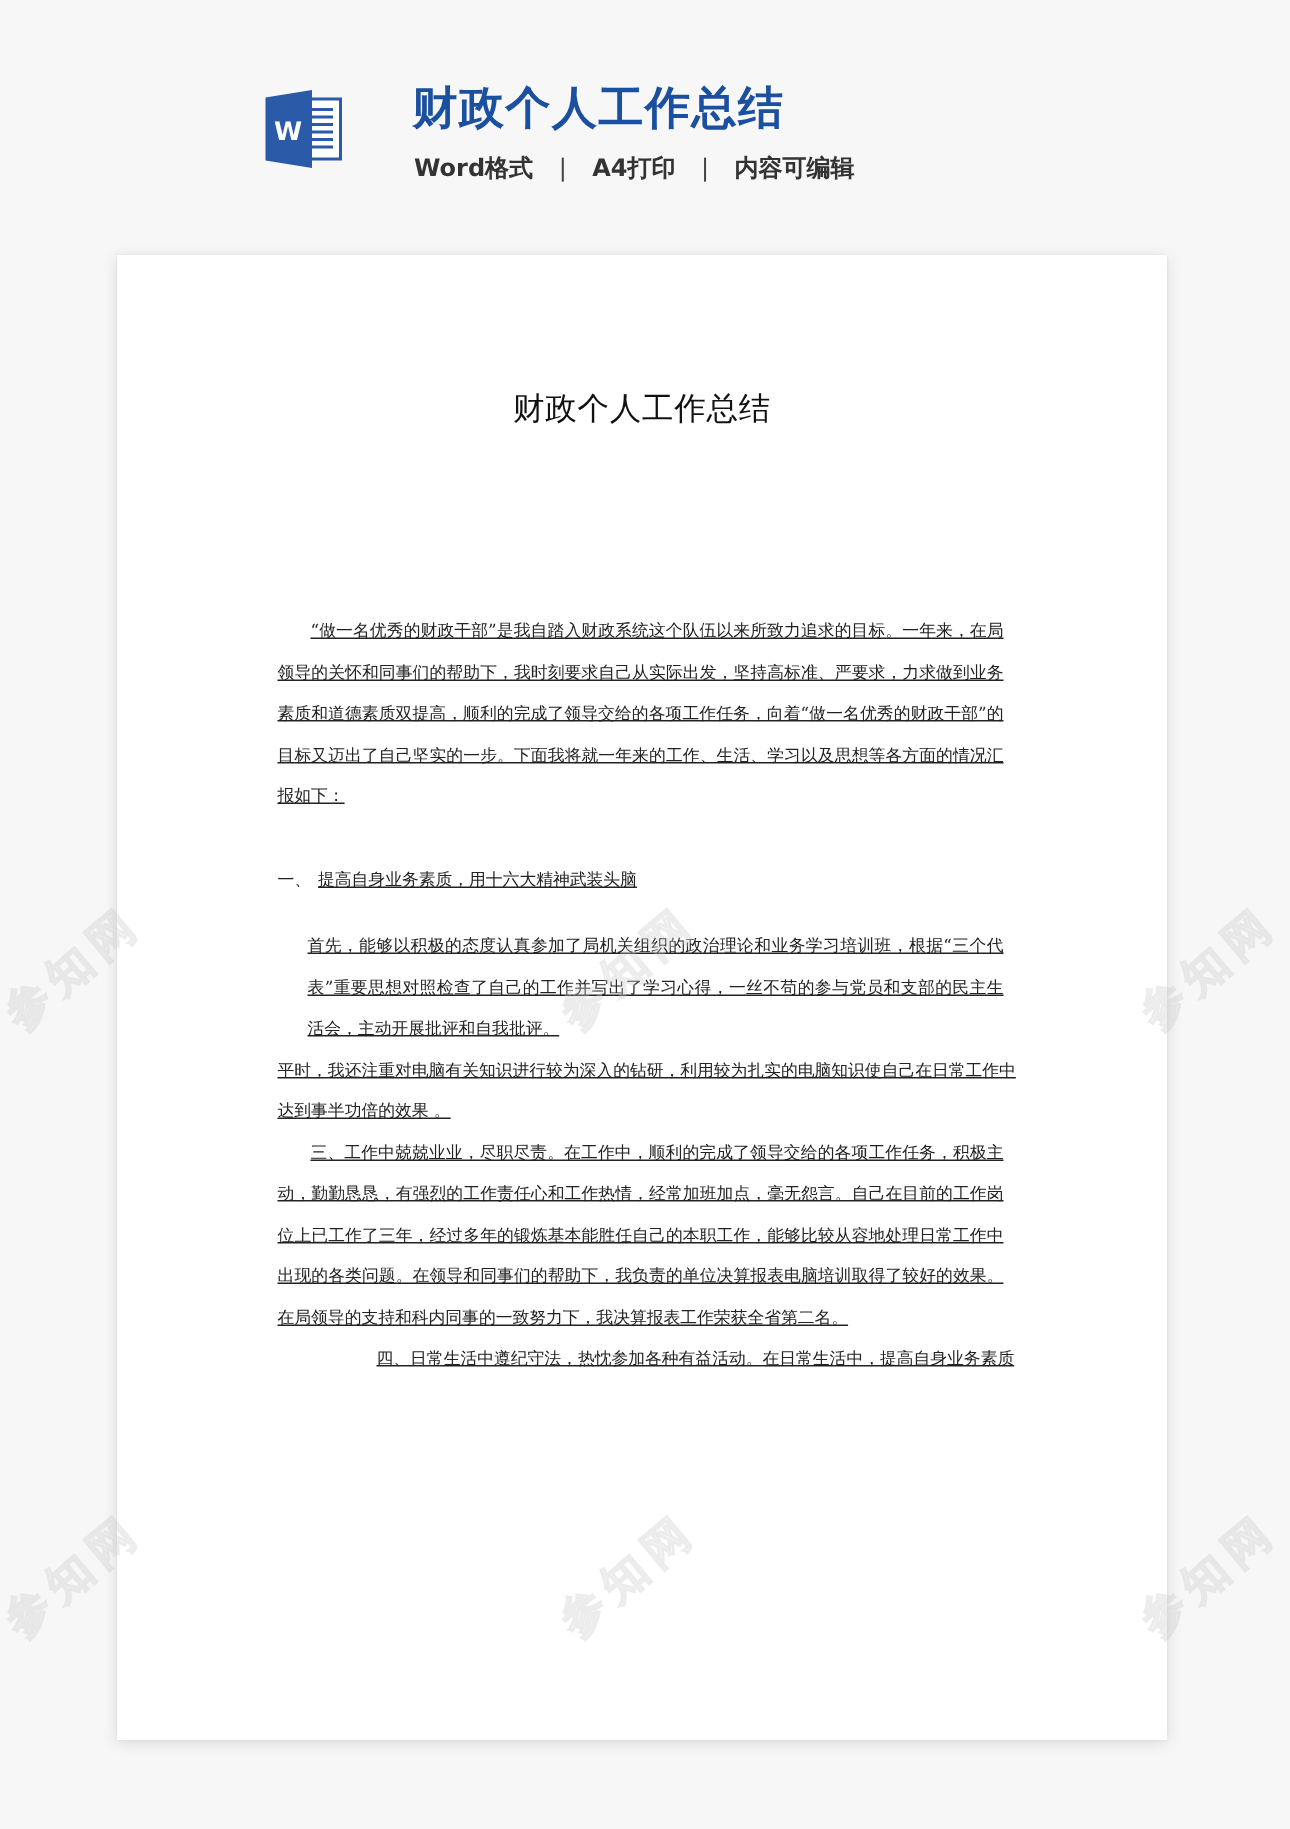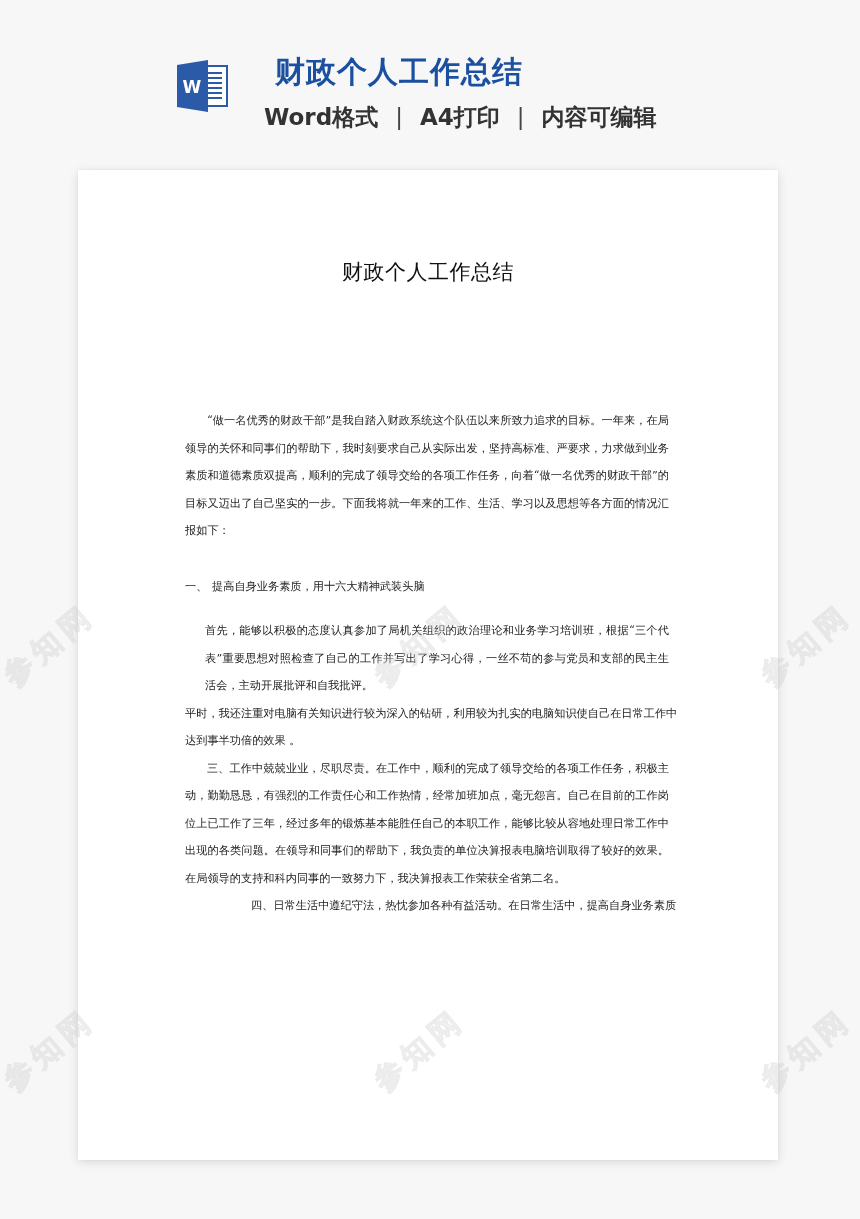--- a/index.html
+++ b/index.html
@@ -12,22 +12,22 @@
   }
   .header { position: absolute; left: 0; top: 0; width: 860px; height: 160px; }
   .word-icon { position: absolute; left: 175px; top: 58px; width: 56px; height: 56px; }
   .hdr-title {
     position: absolute; left: 275px; top: 52px;
     font-size: 30px; font-weight: bold; color: #1b4f9f;
     letter-spacing: 1px; white-space: nowrap;
     font-family: "DejaVu Sans", sans-serif;
   }
   .hdr-sub {
-    position: absolute; left: 264px; top: 102px;
-    font-size: 23px; font-weight: bold; color: #333333;
+    position: absolute; left: 276px; top: 102px;
+    font-size: 16px; font-weight: bold; color: #333333;
     white-space: nowrap;
     font-family: "DejaVu Sans", sans-serif;
   }
   .hdr-sub .sep { display: inline-block; margin: 0 17px; font-weight: normal; color: #444; }
 
   .page {
     position: absolute; left: 78px; top: 170px;
     width: 700px; height: 990px;
     background: #ffffff;
     box-shadow: 0 2px 10px rgba(0,0,0,0.12), 0 0 2px rgba(0,0,0,0.06);
@@ -38,21 +38,21 @@
     font-family: "DejaVu Serif", "Liberation Serif", serif;
     font-size: 21px; color: #111;
     letter-spacing: 0.5px;
   }
   .doc-body {
     position: absolute; left: 107px; top: 237px; width: 484px;
     font-family: "DejaVu Serif", "Liberation Serif", serif;
     font-size: 11.2px; color: #222;
     line-height: 27.5px;
   }
-  .doc-body p { margin: 0; text-align: justify; text-align-last: left; }
+  .doc-body p { margin: 0; text-align: justify; text-align-last: left; text-decoration: underline; }
   .ind { text-indent: 22px; }
   .sec1-block { padding-left: 20px; margin-top: 17px; }
   .gap { height: 28px; }
   .heading1 { white-space: nowrap; }
   .heading1 .num { display: inline-block; width: 27px; }
   .sec4 { padding-left: 66px; white-space: nowrap; }
 
   .watermark {
     position: absolute;
     font-family: "DejaVu Sans", sans-serif;

